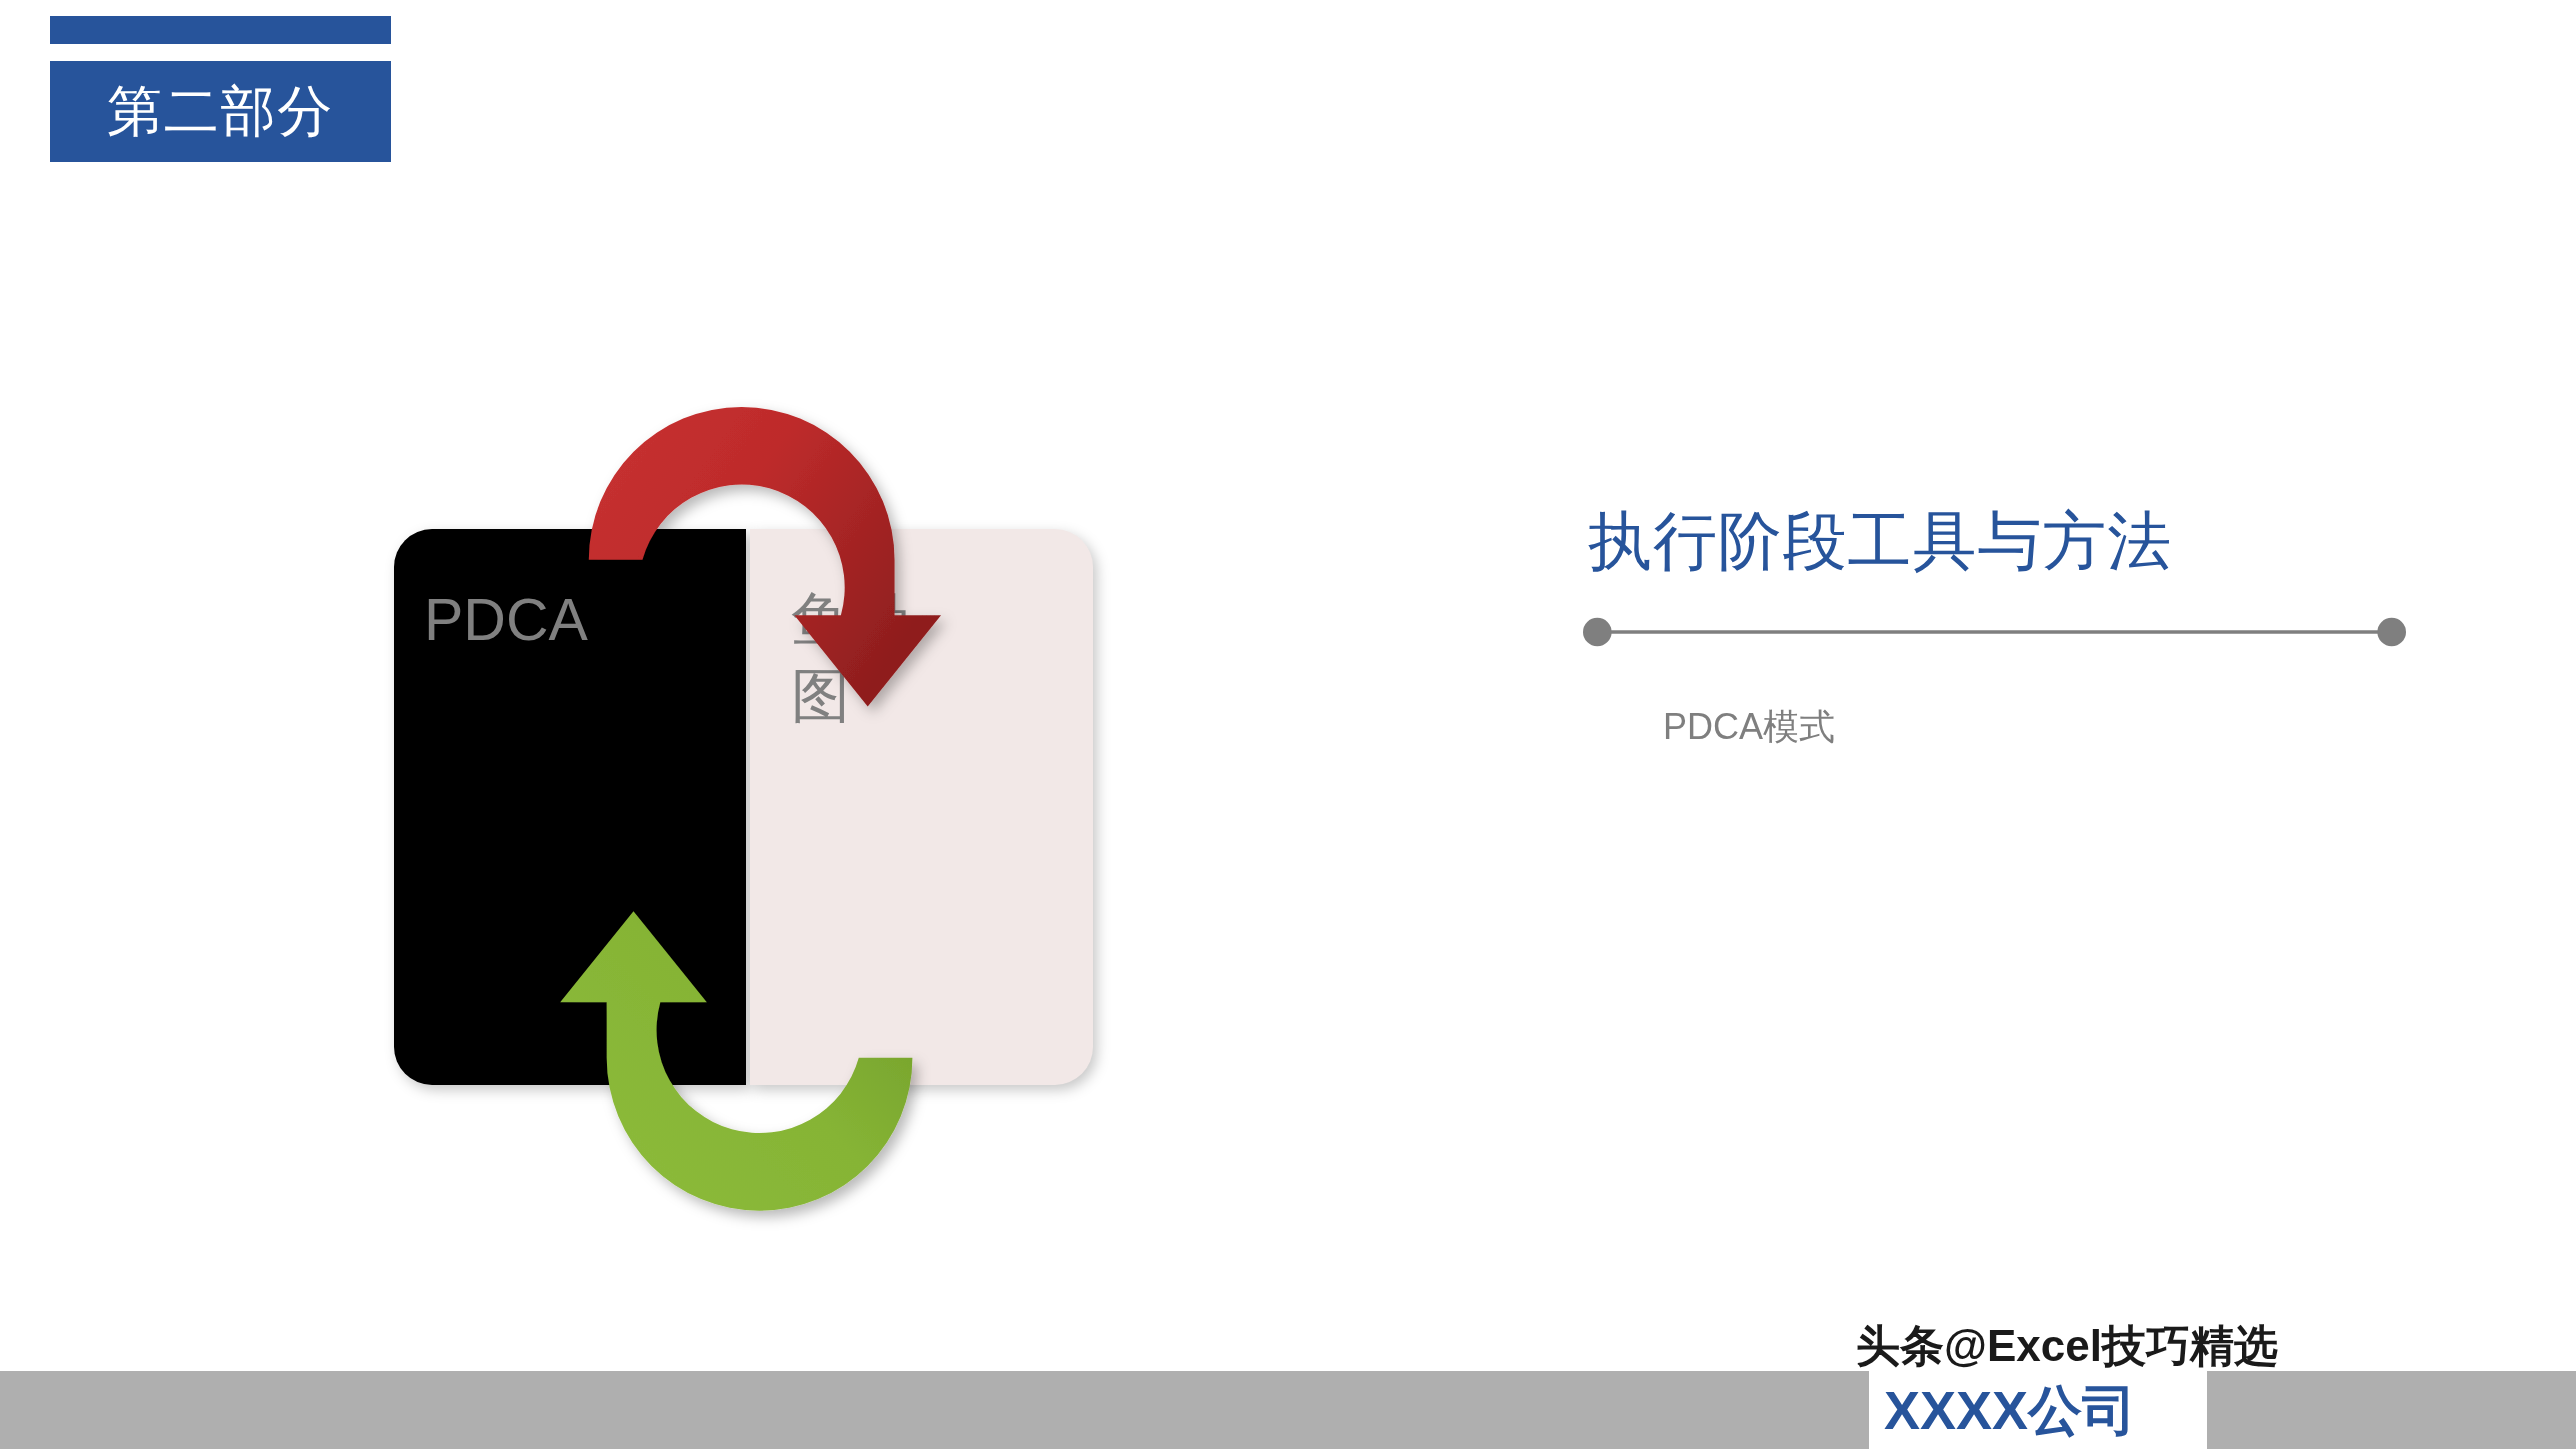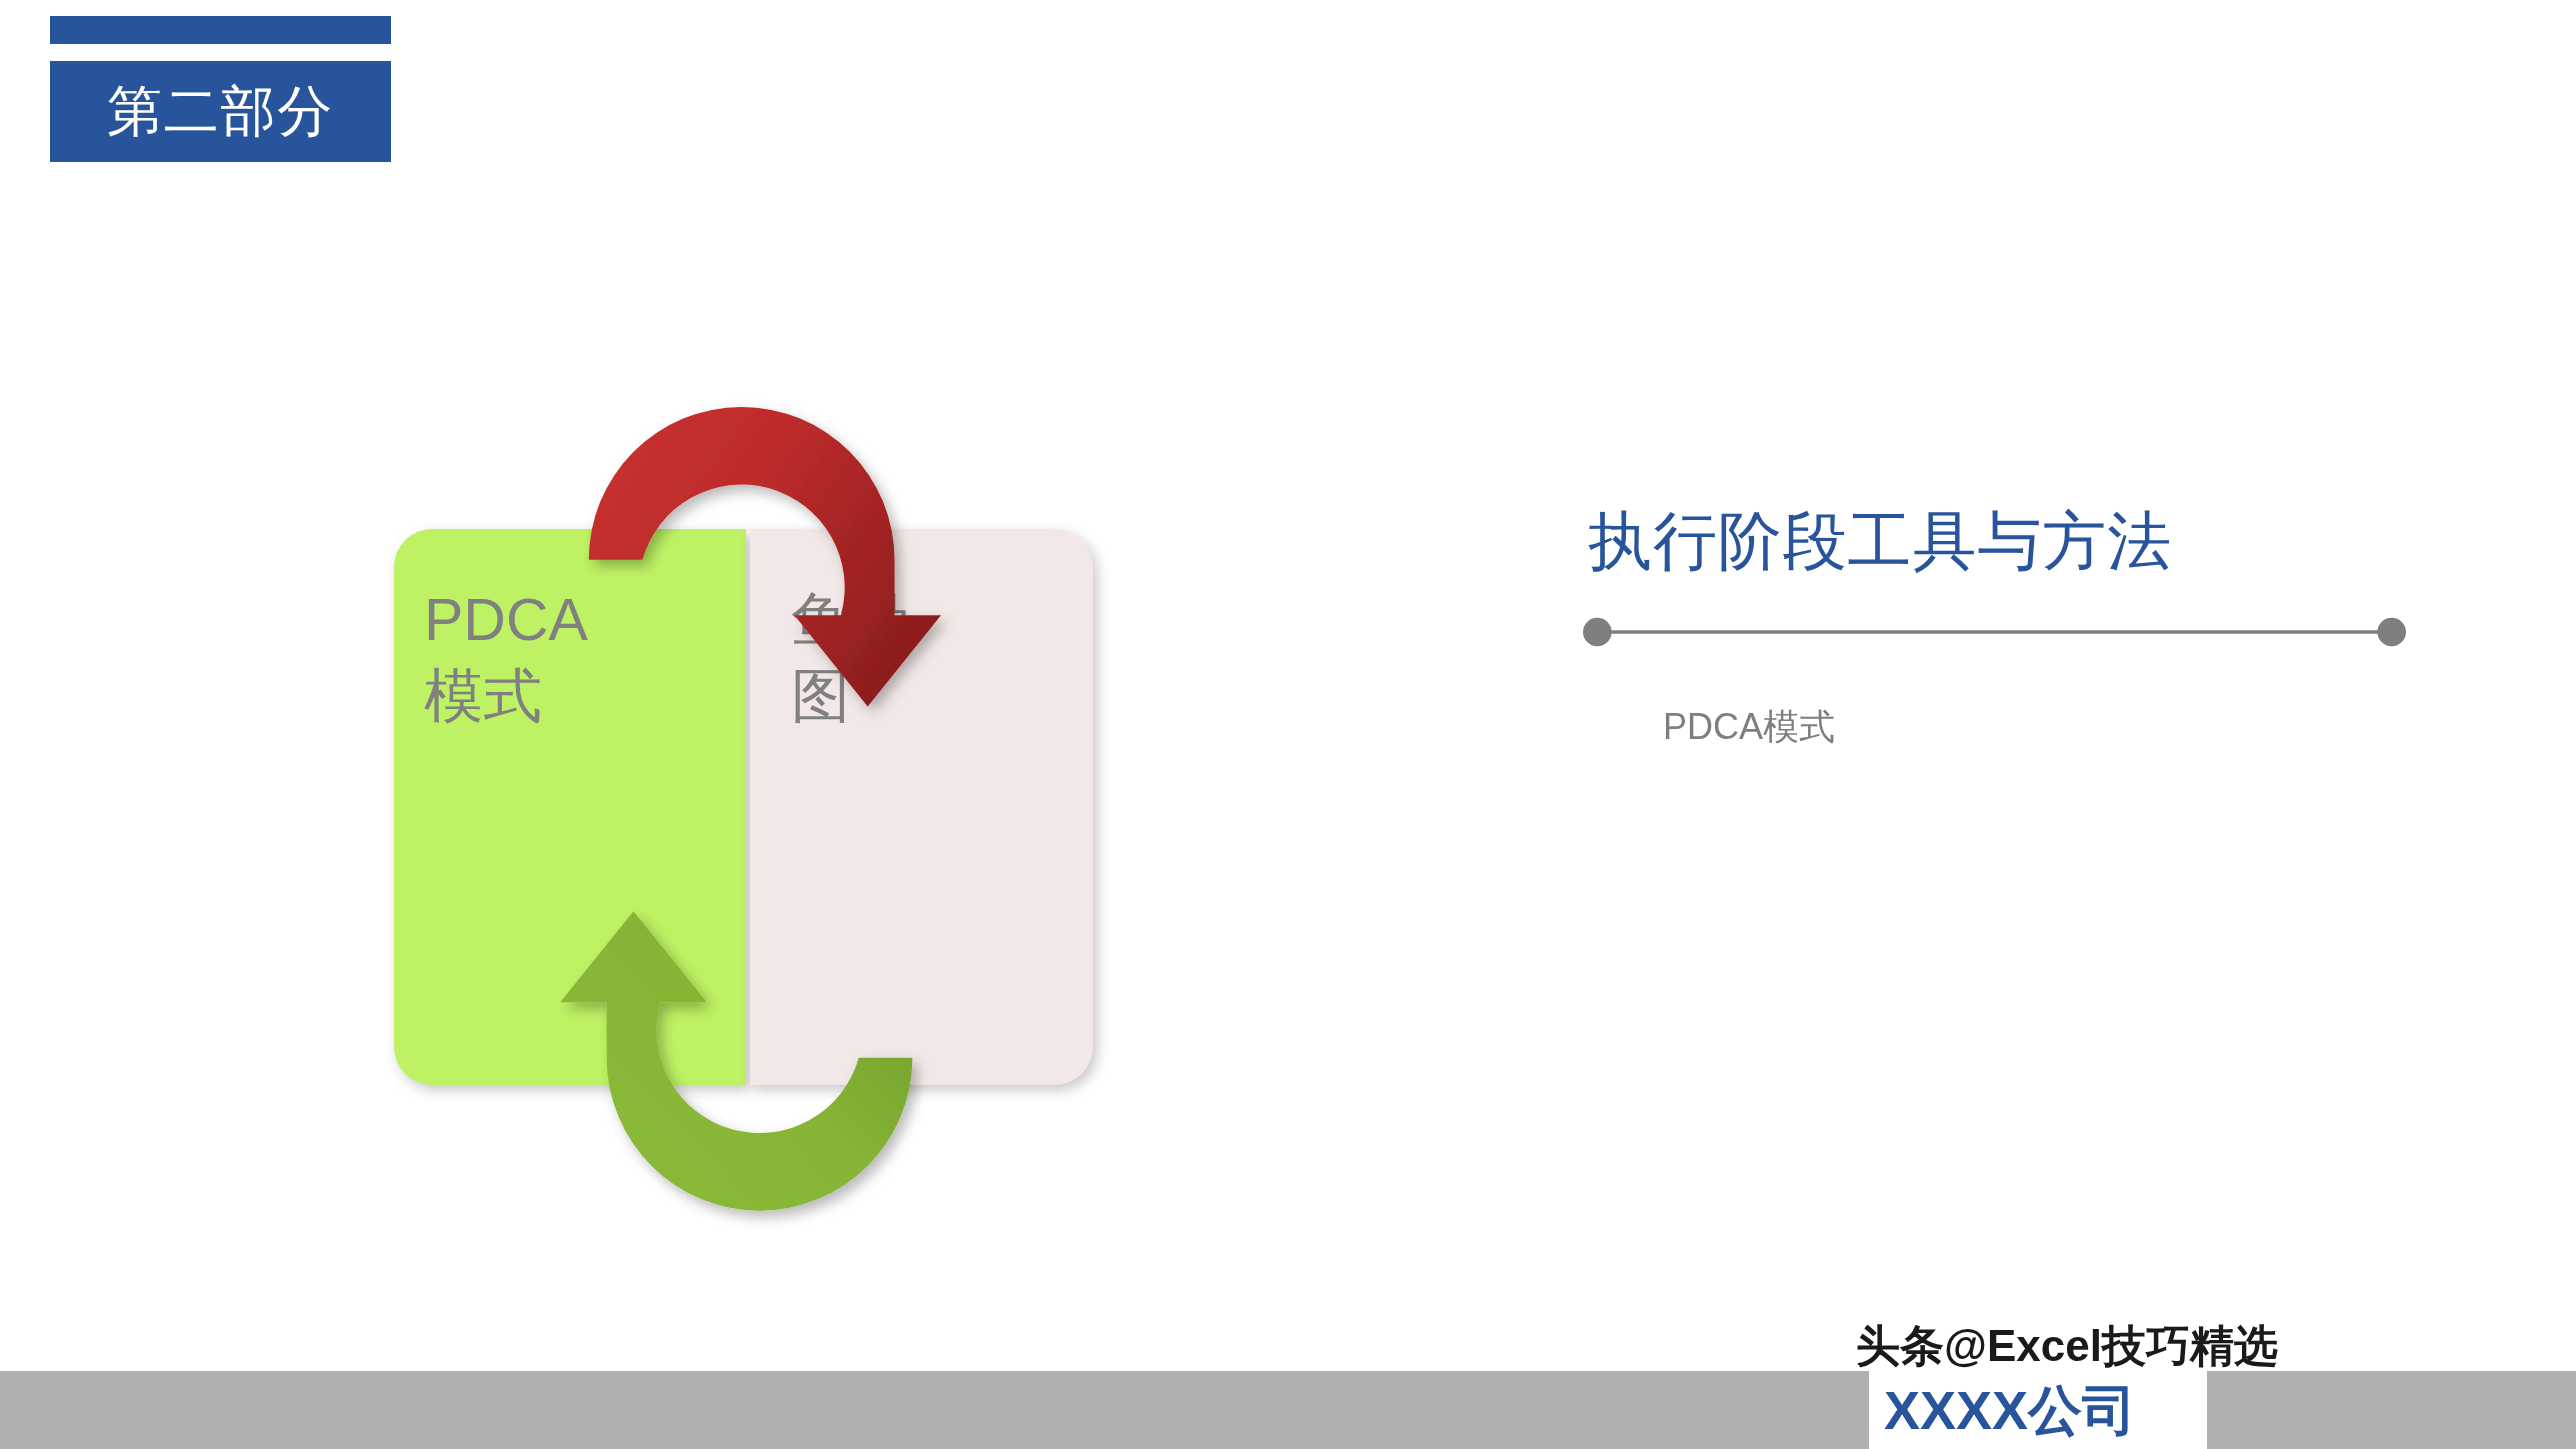--- a/index.html
+++ b/index.html
@@ -69,21 +69,21 @@
     box-sizing: border-box;
     padding: 54px 30px 0 30px;
     color: #808080;
     font-size: 59px;
     line-height: 1.28;
     filter: drop-shadow(4.5px 5.4px 6.3px rgba(0,0,0,0.22));
   }
   .card-pdca {
     left: 54px;
     width: 352px;
-    background: #bef264;
+    background: #000000;
     border-radius: 38px 0 0 38px;
     text-align: left;
   }
   .card-fish {
     left: 410px;
     width: 343px;
     background: #F2E8E7;
     border-radius: 0 38px 38px 0;
     text-align: left;
     padding-left: 41px;
@@ -181,21 +181,20 @@
 
   <div class="top-rule"></div>
   <div class="section-chip">
     <span class="section-chip-label">第二部分</span>
   </div>
 
   <div id="diagram">
 
     <div class="card card-pdca">
       <span class="card-line">PDCA</span>
-      <span class="card-line">模式</span>
     </div>
 
     <div class="card card-fish">
       <span class="card-line">鱼骨</span>
       <span class="card-line">图</span>
     </div>
 
     <svg class="arrow-svg" viewBox="0 0 920 1000">
       <defs>
         <linearGradient id="redGrad" x1="0" y1="0" x2="1" y2="0.6">

